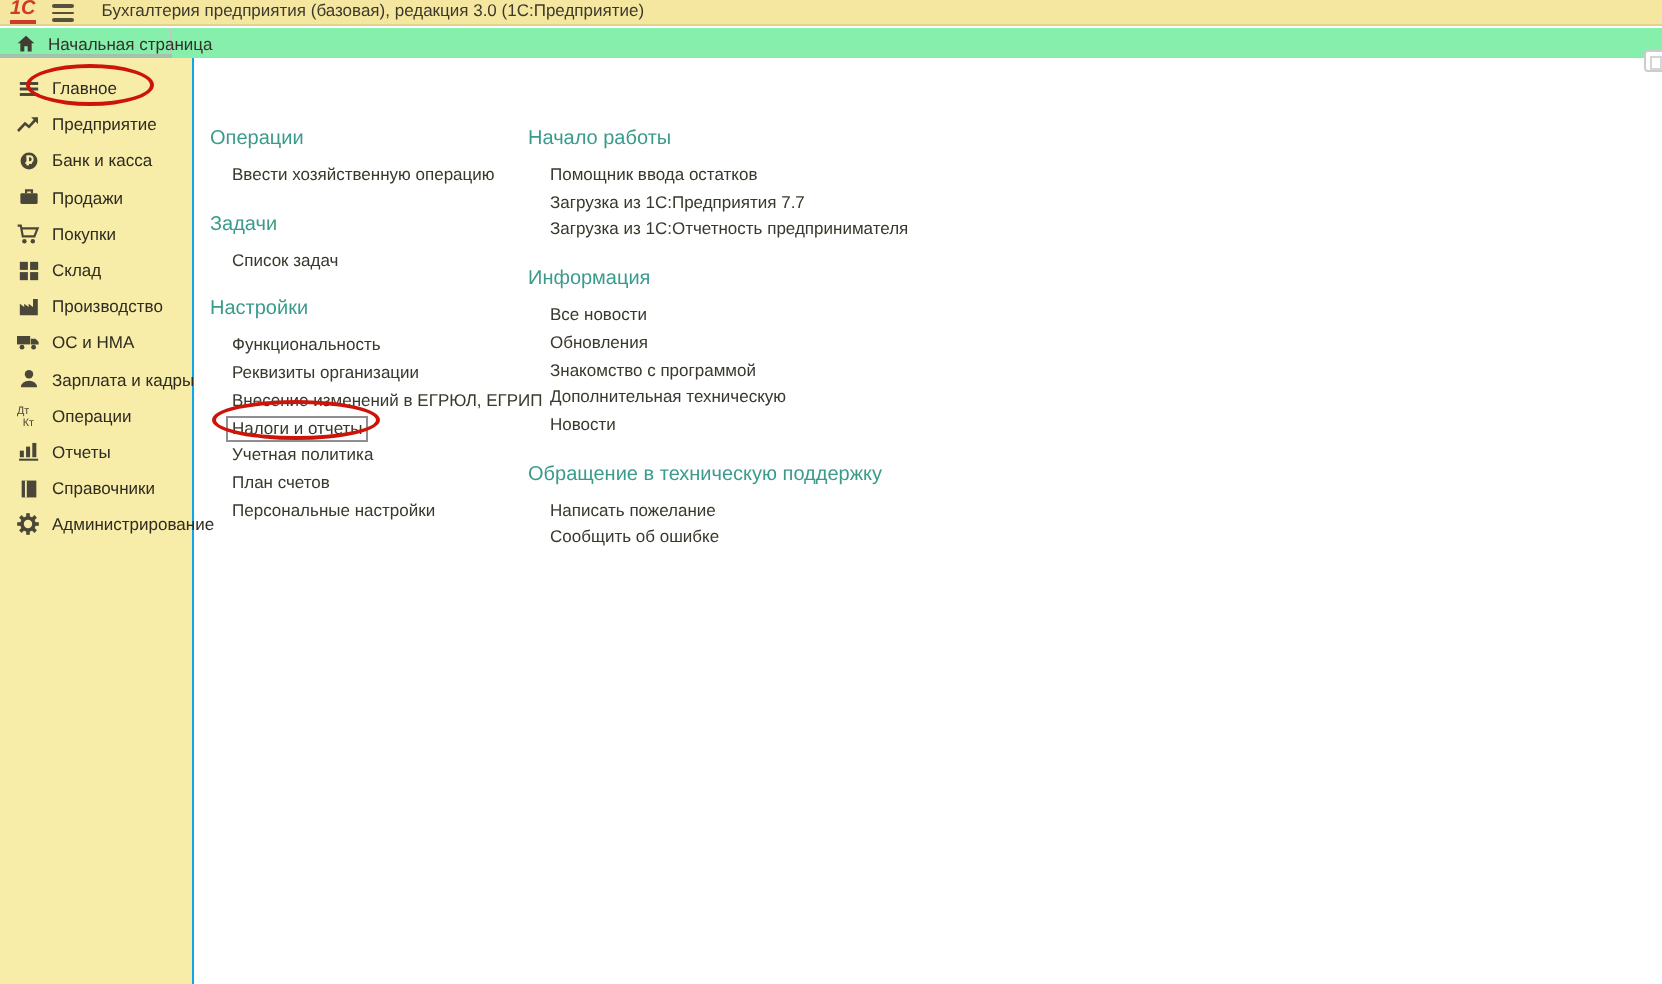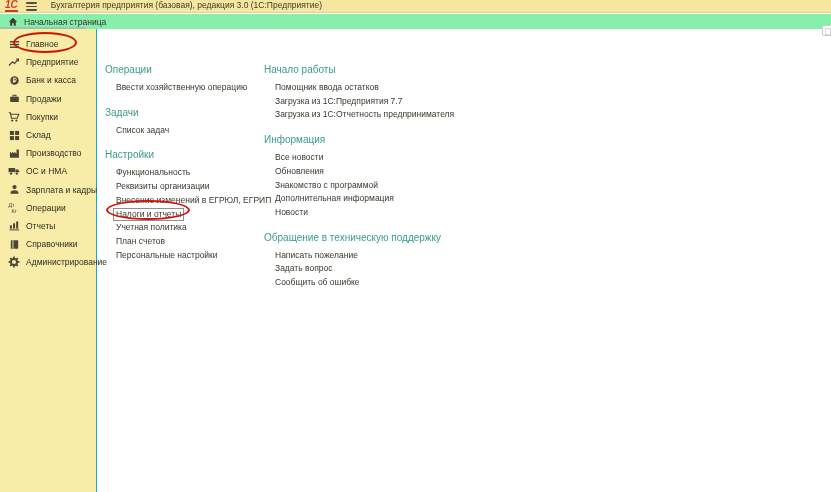--- a/index.html
+++ b/index.html
@@ -259,25 +259,24 @@
       <div class="section-header">Начало работы</div>
       <div class="section-link"><span class="lnk">Помощник ввода остатков</span></div>
       <div class="section-link"><span class="lnk">Загрузка из 1С:Предприятия 7.7</span></div>
       <div class="section-link"><span class="lnk">Загрузка из 1С:Отчетность предпринимателя</span></div>
     </div>
     <div class="section">
       <div class="section-header">Информация</div>
       <div class="section-link"><span class="lnk">Все новости</span></div>
       <div class="section-link"><span class="lnk">Обновления</span></div>
       <div class="section-link"><span class="lnk">Знакомство с программой</span></div>
-      <div class="section-link"><span class="lnk">Дополнительная информация</span></div>
+      <div class="section-link"><span class="lnk">Дополнительная техническую</span></div>
       <div class="section-link"><span class="lnk">Новости</span></div>
     </div>
     <div class="section">
       <div class="section-header">Обращение в техническую поддержку</div>
       <div class="section-link"><span class="lnk">Написать пожелание</span></div>
-      <div class="section-link"><span class="lnk">Задать вопрос</span></div>
       <div class="section-link"><span class="lnk">Сообщить об ошибке</span></div>
     </div>
   </div>
 
 <div class="annot annot-1"></div>
 <div class="annot annot-2"></div>
 
 </body></html>

